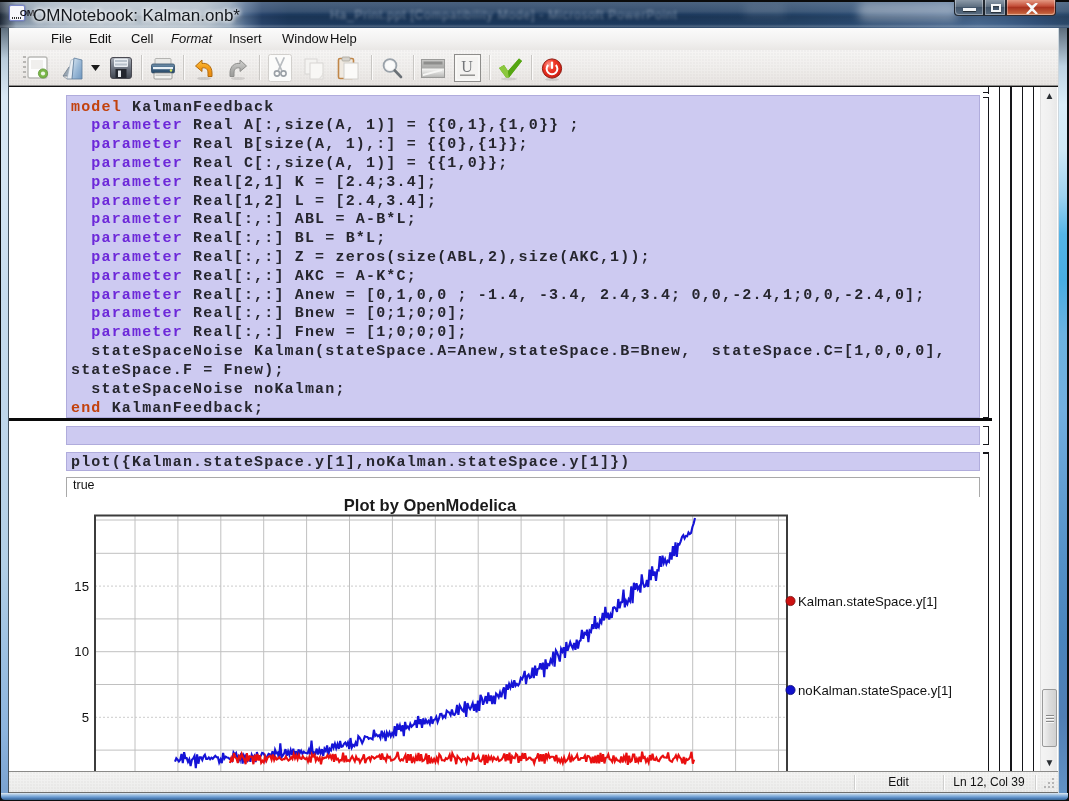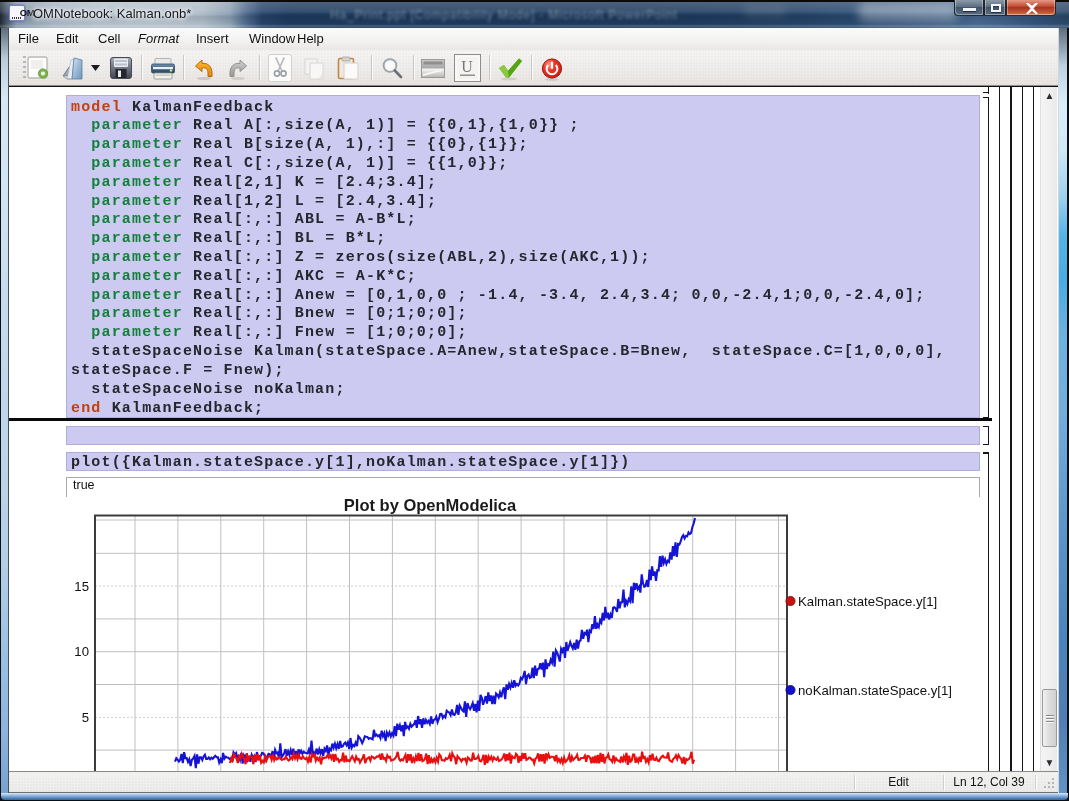--- a/index.html
+++ b/index.html
@@ -10,21 +10,21 @@
     linear-gradient(180deg, rgba(255,255,255,0.22) 0%, rgba(255,255,255,0.12) 40%, rgba(255,255,255,0.0) 52%, rgba(0,0,0,0.10) 60%, rgba(0,0,0,0.0) 86%, rgba(255,255,255,0.20) 94%, rgba(255,255,255,0.05) 100%),
     linear-gradient(90deg, #1f2a38 0%, #8496a8 1.5%, #a6b4c2 5%, #b2bfca 9%, #b5c1cc 15%, #aebbc7 19%, #8da0b4 21.5%, #4f6a8d 23%, #27436a 24.5%, #1d3a5e 27%, #1c395d 45%, #1d3a5e 62%, #224063 72%, #2a4a70 80%, #3a5a82 87%, #48688f 91.5%, #3f6089 94%, #32517a 97%, #2b4868 100%);
   }
 #titlebar .topline { position:absolute; left:0; top:0; width:100%; height:2px; background:#0a0a0a; }
 #ghosttext { position:absolute; left:330px; top:8px; width:420px; color:rgba(230,238,248,0.42); font-size:12px; letter-spacing:0.8px; filter:blur(1.4px); white-space:nowrap; }
 #ghostblob { position:absolute; left:858px; top:2px; width:100px; height:19px; background:rgba(255,255,255,0.34); filter:blur(5px); border-radius:8px; }
 #ghostblob2 { position:absolute; left:745px; top:5px; width:40px; height:12px; background:rgba(255,255,255,0.10); filter:blur(4px); }
 #omicon { position:absolute; left:9px; top:5px; width:16px; height:16px; background:#f6f6fa; border:1px solid #7a86c8; border-radius:2px; box-shadow:0 0 2px rgba(60,70,160,0.8); }
 #omicon .om { position:absolute; left:0; top:0.5px; width:34px; text-align:center; font-weight:bold; font-size:9.5px; color:#101018; letter-spacing:-0.5px; }
 #omicon .sub { position:absolute; left:2px; top:11px; width:10px; height:1.6px; background:repeating-linear-gradient(90deg,#333 0 1px,transparent 1px 2px); }
-#wtitle { position:absolute; left:33px; top:6px; font-size:13px; color:#15191e; text-shadow:0 0 4px rgba(255,255,255,0.95), 0 0 7px rgba(255,255,255,0.75), 0 1px 5px rgba(255,255,255,0.9); }
+#wtitle { position:absolute; left:33px; top:6px; font-size:17px; color:#15191e; text-shadow:0 0 4px rgba(255,255,255,0.95), 0 0 7px rgba(255,255,255,0.75), 0 1px 5px rgba(255,255,255,0.9); }
 #winbtns { position:absolute; left:954px; top:0px; height:17px; }
 .wbtn { position:absolute; top:0; height:16px; border:1px solid rgba(20,25,32,0.85); border-top:none; }
 #btnmin { left:0; width:30px; background:linear-gradient(180deg,#8c9aa8 0%,#5d6e80 45%,#42556a 50%,#5a6d82 100%); border-bottom-left-radius:4px; }
 #btnmax { left:30px; width:22px; background:linear-gradient(180deg,#8c9aa8 0%,#5d6e80 45%,#42556a 50%,#5a6d82 100%); }
 #btncls { left:52px; width:50px; background:linear-gradient(180deg,#e49983 0%,#c4503a 40%,#aa3420 50%,#c05a37 85%,#d4825a 100%); border-bottom-right-radius:4px; }
 .wbtn .inner { position:absolute; inset:0; border:1px solid rgba(255,255,255,0.35); border-top:none; pointer-events:none; }
 #btnmin .inner{ border-bottom-left-radius:4px; } #btncls .inner{ border-bottom-right-radius:4px; }
 #btnmin .glyph { position:absolute; left:8px; top:8px; width:13px; height:3px; background:#f4f6f8; box-shadow:0 1px 1px rgba(0,0,0,0.6); }
 #btnmax .glyph { position:absolute; left:6px; top:4px; width:10px; height:8px; border:2px solid #f4f6f8; box-shadow:0 1px 1px rgba(0,0,0,0.5), inset 0 1px 1px rgba(0,0,0,0.5); }
 
@@ -36,34 +36,34 @@
 #bleft .inner { position:absolute; right:0; top:0; width:1px; height:100%; background:#45525e; }
 #bright .outer { position:absolute; right:0; top:0; width:2px; height:100%; background:#0c0e10; }
 #bright .inner { position:absolute; left:0; top:0; width:1px; height:100%; background:#cdd7de; }
 #bbottom { position:absolute; left:0; top:793px; width:1069px; height:8px;
   background:linear-gradient(180deg,#dfe9f2 0%,#a8c6e4 25%,#6f9fd4 55%,#4a7ab2 80%,#3a648f 100%);
   border-bottom:1px solid #0c0e10; border-left:1px solid #0c0e10; border-right:1px solid #0c0e10;
   border-bottom-left-radius:5px; border-bottom-right-radius:5px; }
 
 #menubar { position:absolute; left:9px; top:28px; width:1049px; height:22px;
   background:linear-gradient(180deg,#fbfbfb 0%,#f2f1f0 60%,#e9e7e5 100%); }
-#menubar span { position:absolute; top:3px; font-size:13px; color:#111; }
+#menubar span { position:absolute; top:3px; font-size:13px; color:#111;margin-left:33px; }
 
 #toolbar { position:absolute; left:9px; top:50px; width:1049px; height:36px;
   background-image:radial-gradient(circle at 1px 1px, rgba(120,115,110,0.045) 0.8px, transparent 1px),linear-gradient(180deg,#f6f5f4 0%,#efedeb 55%,#e7e4e1 100%); background-size:3px 3px, 100% 100%;
   border-bottom:1px solid #8e8d8b; }
 #toolbar .handle { position:absolute; left:14px; top:6px; width:3px; height:23px;
   background:repeating-linear-gradient(180deg,#b9b7b4 0 2px,transparent 2px 5px); }
 .tsep { position:absolute; top:5px; width:1px; height:25px; background:#c9c7c4; box-shadow:1px 0 0 #fbfaf9; }
 
 #content { position:absolute; left:9px; top:87px; width:1049px; height:684px; background:#ffffff; overflow:hidden; }
 .cell { position:absolute; left:57px; width:914px; background:#cdcaf1; border:1px solid #b0acdc; }
 pre.code { font-family:"Liberation Mono",monospace; font-weight:bold; font-size:15px; letter-spacing:1.17px; line-height:18.82px; color:#26262e; }
 .kw1 { color:#c2410c; }
-.kw2 { color:#15803d; }
+.kw2 { color:#6d28d9; }
 #thickline { position:absolute; left:0px; top:331px; width:983px; height:3px; background:#0a0a0a; }
 .blackline { position:absolute; background:#16161a; }
 #truecell { position:absolute; left:57px; top:389.5px; width:913.5px; height:20px; border:1px solid #a9a9a9; border-bottom:none; background:#fff; }
 #truetxt { position:absolute; left:64px; top:391px; font-size:12.5px; color:#111; }
 
 
 #vscroll { position:absolute; left:1031px; top:0; width:17px; height:684px; background:linear-gradient(90deg,#f4f4f4 0%,#efefef 60%,#e8e8e8 100%); border-left:1px solid #e0e0e0; }
 #vscroll .btn { position:absolute; left:0; width:17px; height:17px; color:#2a2e33; font-size:10px; text-align:center; line-height:17px; }
 #vscroll .thumb { position:absolute; left:1px; top:602px; width:15px; height:58px; background:linear-gradient(90deg,#f2f2f2,#dcdcdc 50%,#d0d0d0); border:1px solid #9a9a9a; border-radius:2px; }
 #vscroll .grip { position:absolute; left:3px; top:25px; width:8px; height:8px;

